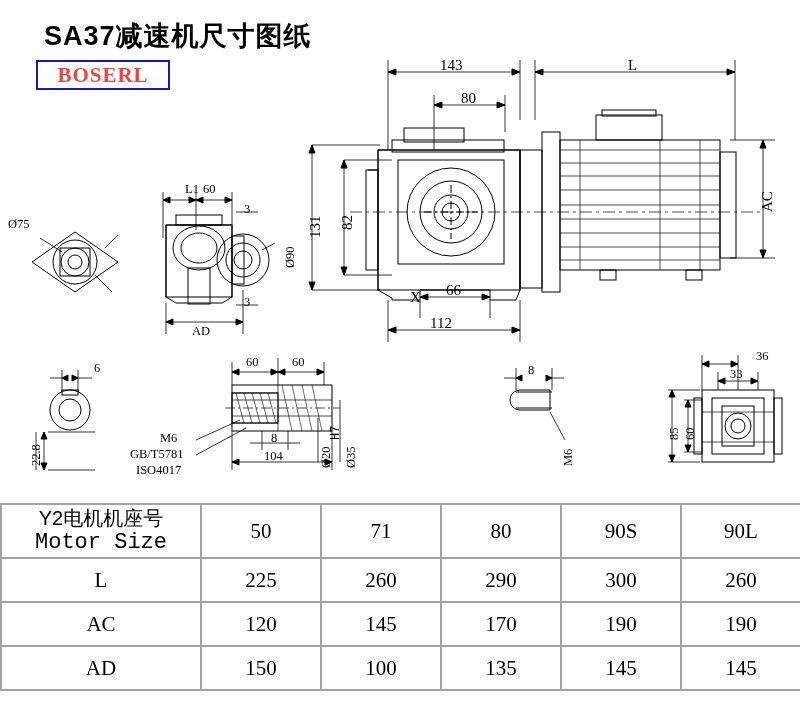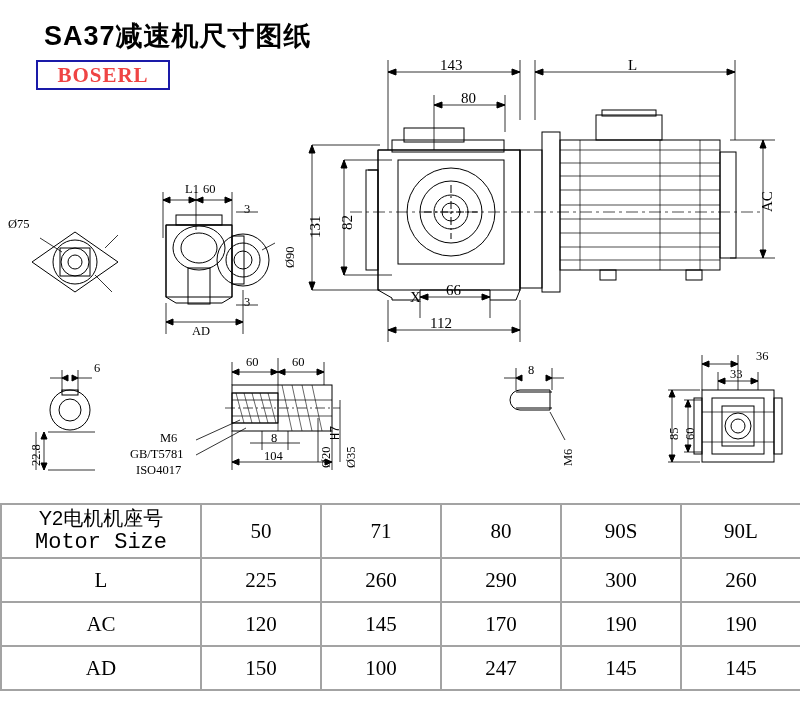--- a/index.html
+++ b/index.html
@@ -452,18 +452,18 @@
       <td>120</td>
       <td>145</td>
       <td>170</td>
       <td>190</td>
       <td>190</td>
     </tr>
     <tr>
       <td class="rowlabel">AD</td>
       <td>150</td>
       <td>100</td>
-      <td>247</td>
+      <td>135</td>
       <td>145</td>
       <td>145</td>
     </tr>
   </tbody>
 </table>
 
 </body></html>

